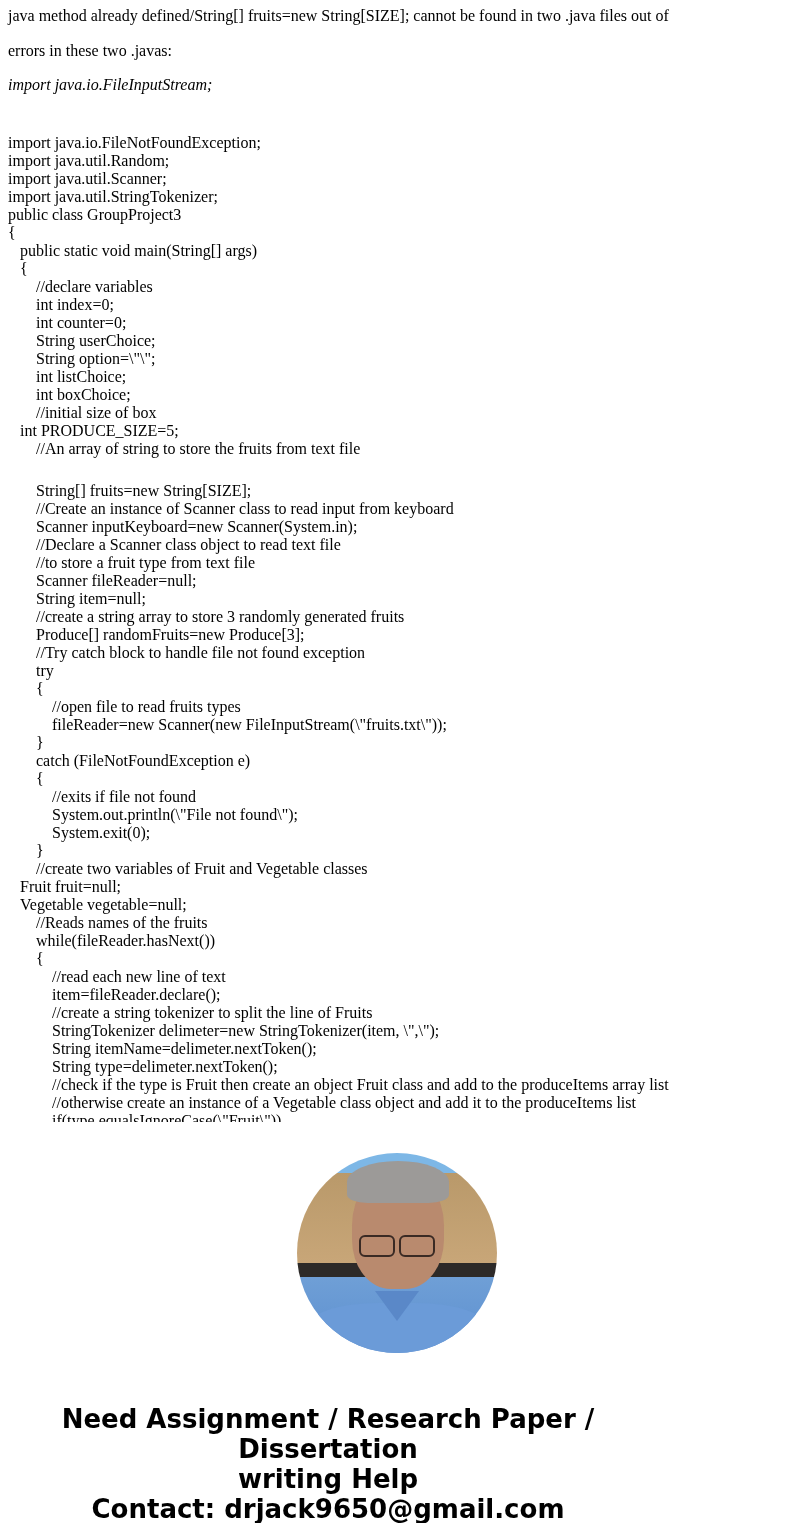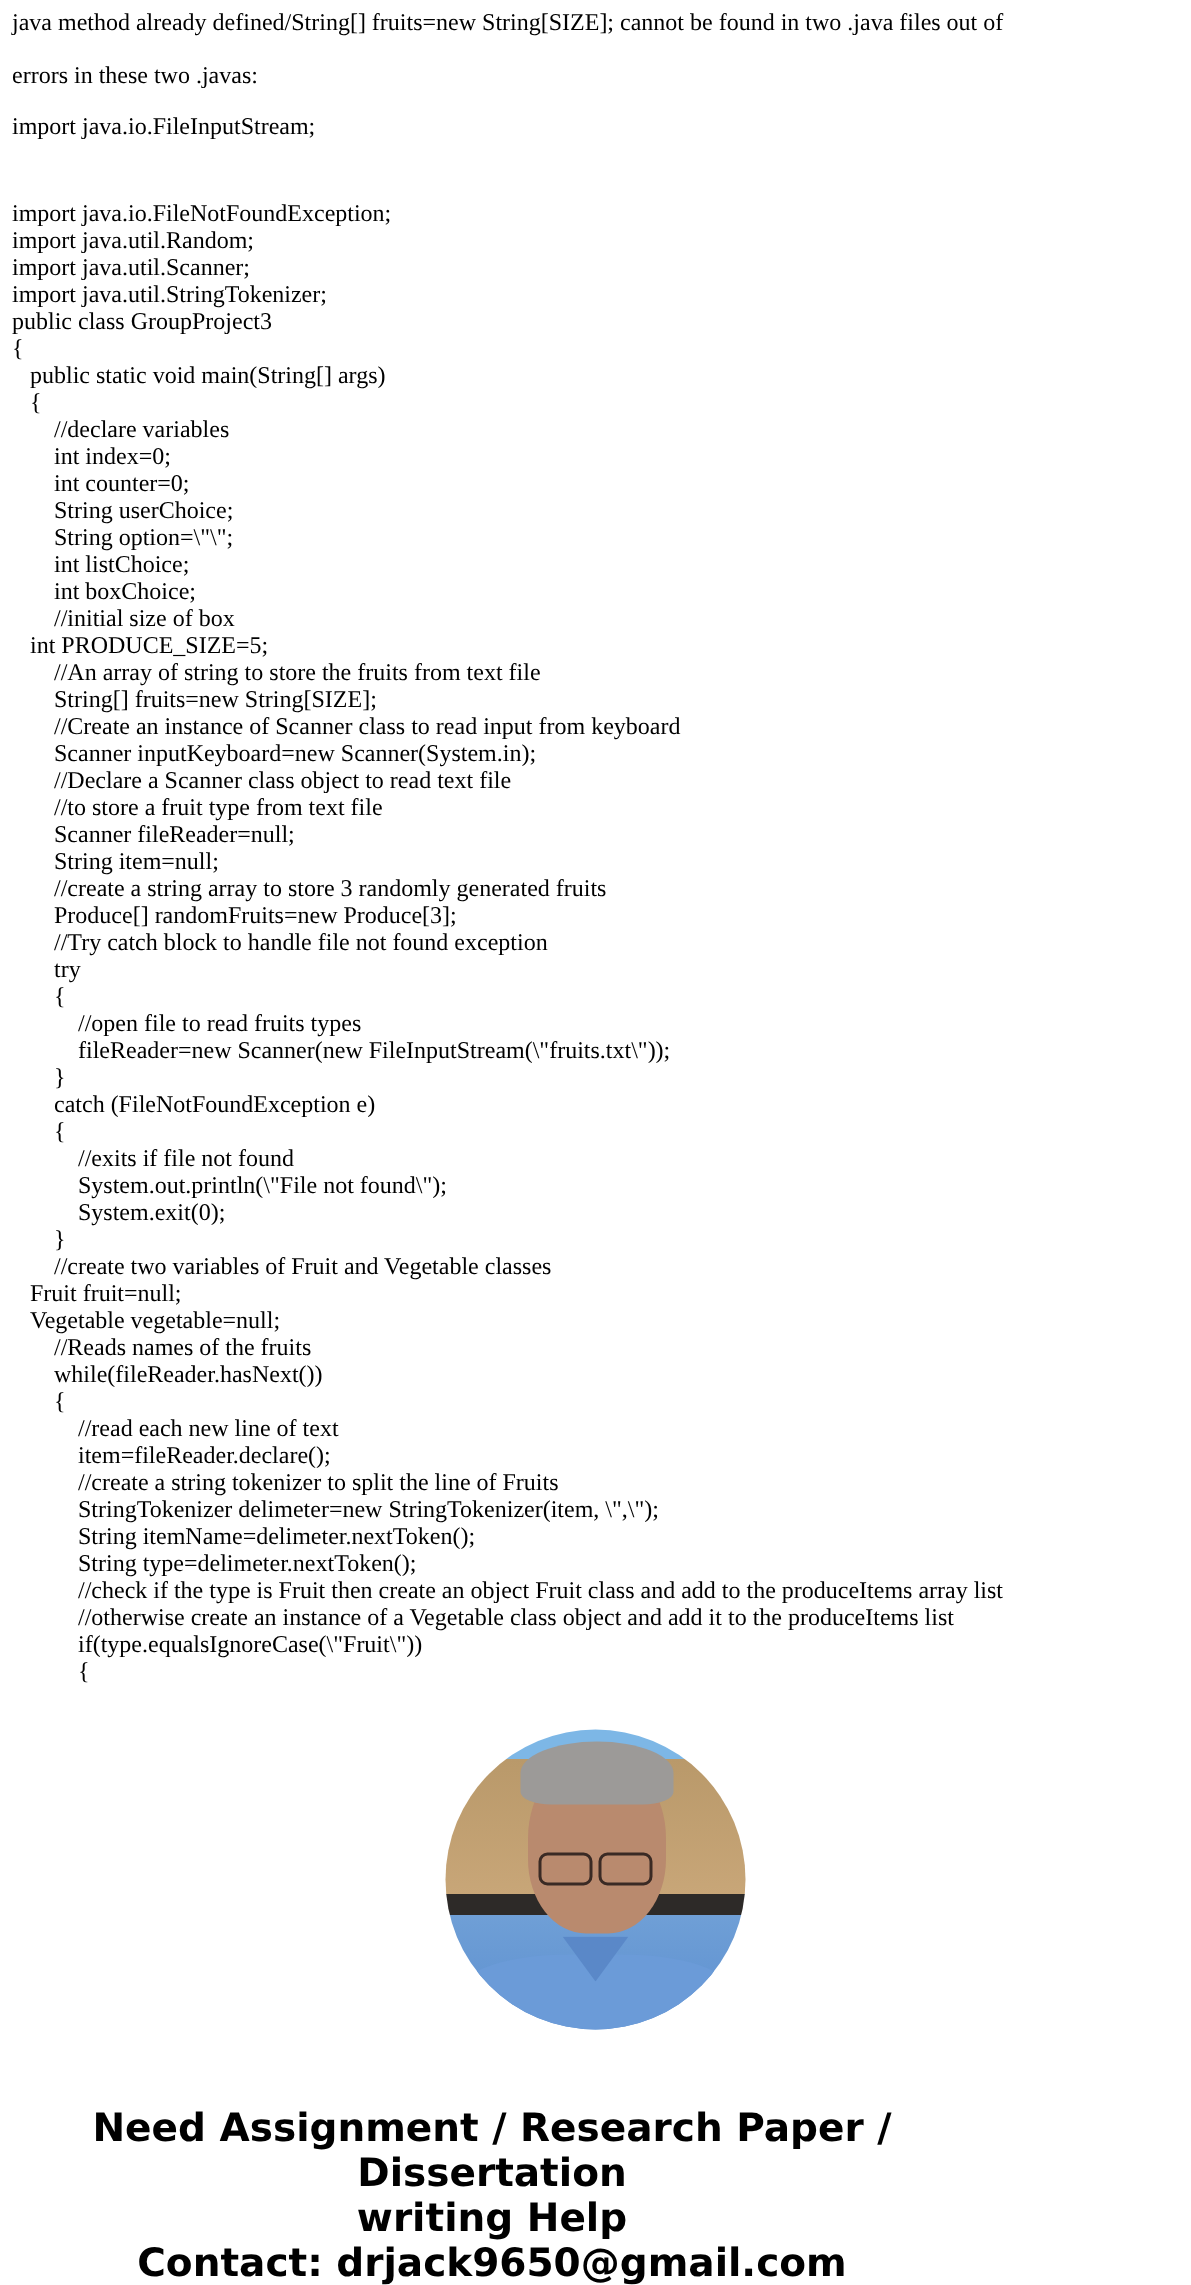--- a/index.html
+++ b/index.html
@@ -21,40 +21,40 @@
   .promo { position: absolute; left: 0; top: 1404px; width: 656px; text-align: center; font-family: "DejaVu Sans", sans-serif; font-weight: bold; font-size: 26px; line-height: 30px; }
   .promo div { display: block; }
 </style>
 </head>
 <body>
 
 <div class="doc">
   <div class="title">java method already defined/String[] fruits=new String[SIZE]; cannot be found in two .java files out of</div>
   <div class="subtitle">errors in these two .javas:</div>
   <div class="code-box" id="code-box">
-      <span class="code-line" style="padding-left: 0px;">import java.io.FileInputStream;</span>
+      <span class="code-line" style="padding-left: 0px; font-style: italic;">import java.io.FileInputStream;</span>
       <span class="code-line" style="padding-left: 0px; margin-top: 40px;">import java.io.FileNotFoundException;</span>
       <span class="code-line" style="padding-left: 0px;">import java.util.Random;</span>
       <span class="code-line" style="padding-left: 0px;">import java.util.Scanner;</span>
       <span class="code-line" style="padding-left: 0px;">import java.util.StringTokenizer;</span>
       <span class="code-line" style="padding-left: 0px;">public class GroupProject3</span>
       <span class="code-line" style="padding-left: 0px;">{</span>
       <span class="code-line" style="padding-left: 12px;">public static void main(String[] args)</span>
       <span class="code-line" style="padding-left: 12px;">{</span>
       <span class="code-line" style="padding-left: 28px;">//declare variables</span>
       <span class="code-line" style="padding-left: 28px;">int index=0;</span>
       <span class="code-line" style="padding-left: 28px;">int counter=0;</span>
       <span class="code-line" style="padding-left: 28px;">String userChoice;</span>
       <span class="code-line" style="padding-left: 28px;">String option=\"\";</span>
       <span class="code-line" style="padding-left: 28px;">int listChoice;</span>
       <span class="code-line" style="padding-left: 28px;">int boxChoice;</span>
       <span class="code-line" style="padding-left: 28px;">//initial size of box</span>
       <span class="code-line" style="padding-left: 12px;">int PRODUCE_SIZE=5;</span>
       <span class="code-line" style="padding-left: 28px;">//An array of string to store the fruits from text file</span>
-      <span class="code-line" style="padding-left: 28px;">String[] fruits=new String[SIZE];</span>
+      <span class="code-line" style="padding-left: 28px; margin-top: 24px;">String[] fruits=new String[SIZE];</span>
       <span class="code-line" style="padding-left: 28px;">//Create an instance of Scanner class to read input from keyboard</span>
       <span class="code-line" style="padding-left: 28px;">Scanner inputKeyboard=new Scanner(System.in);</span>
       <span class="code-line" style="padding-left: 28px;">//Declare a Scanner class object to read text file</span>
       <span class="code-line" style="padding-left: 28px;">//to store a fruit type from text file</span>
       <span class="code-line" style="padding-left: 28px;">Scanner fileReader=null;</span>
       <span class="code-line" style="padding-left: 28px;">String item=null;</span>
       <span class="code-line" style="padding-left: 28px;">//create a string array to store 3 randomly generated fruits</span>
       <span class="code-line" style="padding-left: 28px;">Produce[] randomFruits=new Produce[3];</span>
       <span class="code-line" style="padding-left: 28px;">//Try catch block to handle file not found exception</span>
       <span class="code-line" style="padding-left: 28px;">try</span>

